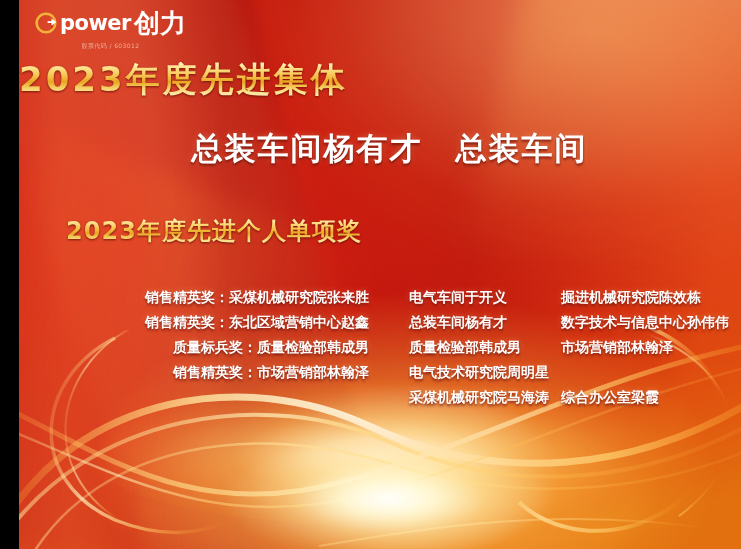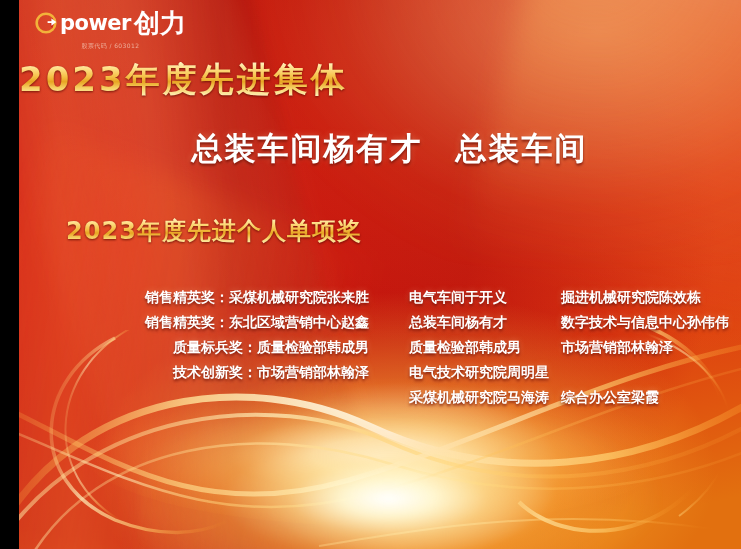--- a/index.html
+++ b/index.html
@@ -169,21 +169,21 @@
       <div class="row">
           <span class="li white-t">销售精英奖：采煤机械研究院张来胜</span>
         </div>
       <div class="row">
           <span class="li white-t">销售精英奖：东北区域营销中心赵鑫</span>
         </div>
       <div class="row">
           <span class="li white-t">质量标兵奖：质量检验部韩成男</span>
         </div>
       <div class="row">
-          <span class="li white-t">技术创新奖：市场营销部林翰泽</span>
+          <span class="li white-t">销售精英奖：市场营销部林翰泽</span>
         </div>
     </div>
 
     <div id="col-right">
       <div class="row">
         <div class="row-pair">
           <span class="li white-t cell-a">电气车间于开义</span>
           <span class="li white-t cell-b">掘进机械研究院陈效栋</span>
         </div>
       </div>

